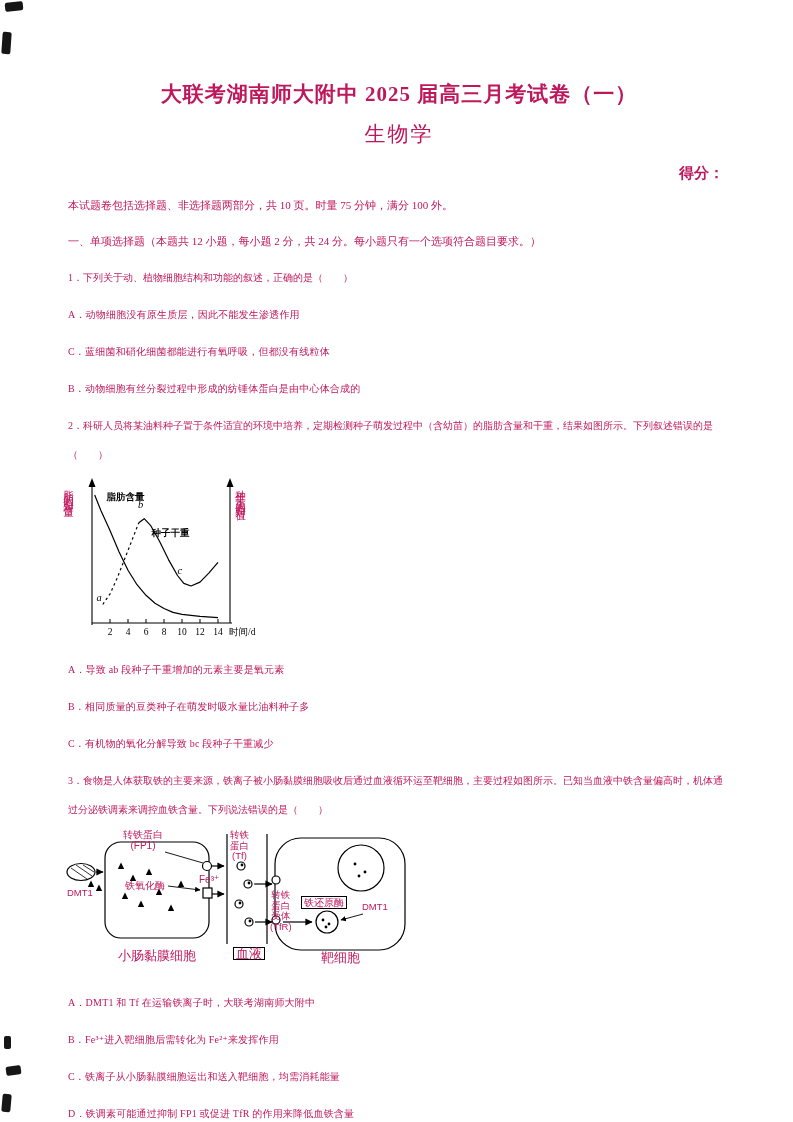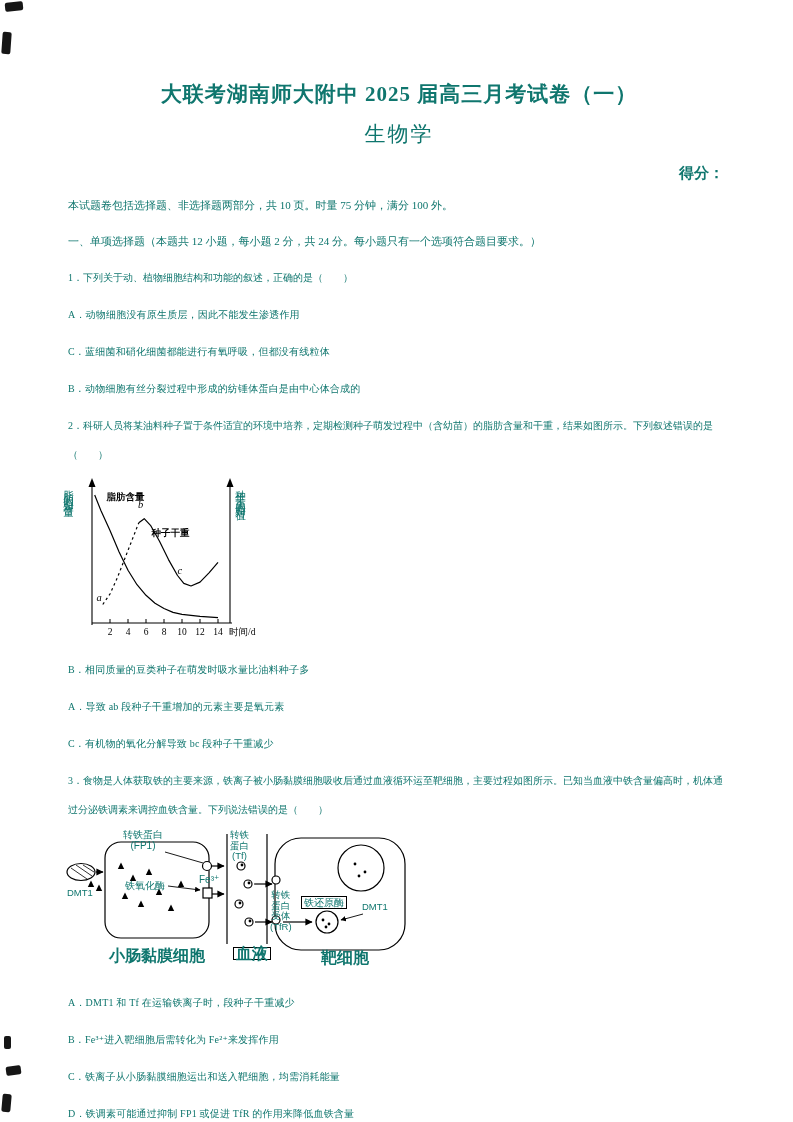--- a/index.html
+++ b/index.html
@@ -1,17 +1,17 @@
 <!DOCTYPE html>
 <html><head>
 <meta charset="utf-8">
 <style>
   html,body{margin:0;padding:0;background:#e8e8e8;}
   .page{position:relative;width:793px;height:1122px;background:#ffffff;margin:0 auto;
-        font-family:"Liberation Serif","DejaVu Serif",serif;color:#0f766e;overflow:hidden;}
+        font-family:"Liberation Serif","DejaVu Serif",serif;color:#be185d;overflow:hidden;}
   .content{position:absolute;left:60px;top:80px;width:678px;}
   .mark{position:absolute;background:#161616;border-radius:2px;}
   h1.title{margin:0 0 12px 0;text-align:center;font-size:21px;font-weight:bold;letter-spacing:1px;}
   h2.subject{margin:0 0 16px 0;text-align:center;font-size:21px;font-weight:normal;letter-spacing:2px;}
   .score{text-align:right;font-size:15px;font-weight:bold;padding-right:14px;margin-bottom:4px;}
   .intro,.section{font-size:11px;font-weight:normal;line-height:28px;margin:8px;}
   .stem,.opt{font-size:10px;line-height:29px;margin:8px;}
   .opt{letter-spacing:.2px;}
   
   .chart{position:relative;width:240px;height:170px;margin:6px 0 6px 2px;}
@@ -19,21 +19,21 @@
   .ylab{position:absolute;top:4px;writing-mode:vertical-rl;text-orientation:upright;
         font-size:10.5px;letter-spacing:3px;line-height:12px;}
   .ylab.left{left:0;}
   .ylab.right{left:172px;}
   
   .diagram{position:relative;width:372px;height:148px;margin:4px 0 8px 5px;font-family:"Liberation Sans","DejaVu Sans",sans-serif;}
   .diagram svg{position:absolute;left:0;top:0;}
   .dlab{position:absolute;font-size:10px;line-height:11px;white-space:pre-line;}
   .dlab.small{font-size:9.5px;line-height:10.5px;}
   .dlab.boxed{border:1px solid #000;padding:0 2px;}
-  .dlab.cellname{font-size:16px;font-weight:bold;}
+  .dlab.cellname{font-size:13px;font-weight:normal;}
   .dlab.center{text-align:center;}
 </style>
 </head>
 <body>
 
 <div class="page">
 
   <div class="mark" style="left:5px;top:2px;width:18px;height:9px;transform:rotate(-6deg);"></div>
   <div class="mark" style="left:2px;top:32px;width:9px;height:22px;transform:rotate(4deg);"></div>
   <div class="mark" style="left:4px;top:1036px;width:7px;height:13px;"></div>
@@ -88,22 +88,22 @@
             <polyline points="58.8,45.7 64.2,41.7 70.5,48.3 79.5,64.2 88.5,82.6 97.5,98.5 103.8,106.4 111.0,109.0 120.0,105.1 129.0,95.8 138.0,85.3" fill="none" stroke="#000" stroke-width="1.2" stroke-linejoin="round" stroke-dasharray="none"></polyline>
             <text x="26.4" y="23.239999999999995" font-size="9.5" font-weight="bold" font-style="normal">脂肪含量</text>
             <text x="71.4" y="58.879999999999995" font-size="9.5" font-weight="bold" font-style="normal">种子干重</text>
             <text x="16.5" y="123.56" font-size="10.5" font-weight="normal" font-style="italic">a</text>
             <text x="57.9" y="31.159999999999997" font-size="10.5" font-weight="normal" font-style="italic">b</text>
             <text x="97.5" y="97.16" font-size="10.5" font-weight="normal" font-style="italic">c</text>
           </svg>
         <div class="ylab right">种子干重的相对值</div>
       </div>
 
+      <p class="opt">A．导致 ab 段种子干重增加的元素主要是氧元素</p>
       <p class="opt">B．相同质量的豆类种子在萌发时吸水量比油料种子多</p>
-      <p class="opt">A．导致 ab 段种子干重增加的元素主要是氧元素</p>
       <p class="opt">C．有机物的氧化分解导致 bc 段种子干重减少</p>
     </div>
 
     <div>
       <p class="stem">3．食物是人体获取铁的主要来源，铁离子被小肠黏膜细胞吸收后通过血液循环运至靶细胞，主要过程如图所示。已知当血液中铁含量偏高时，机体通过分泌铁调素来调控血铁含量。下列说法错误的是（　　）</p>
 
       <div class="diagram">
         <svg width="372" height="148" viewBox="0 0 372 148">
           <defs>
             <marker id="arr" markerWidth="8" markerHeight="8" refX="5.5" refY="3" orient="auto">
@@ -184,20 +184,20 @@
 蛋白
 受体
 (TfR)</span>
         <span class="dlab boxed" style="left:236px;top:64px;">铁还原酶</span>
         <span class="dlab small" style="left:297px;top:70px;">DMT1</span>
         <span class="dlab cellname center" style="left:40px;top:118px;width:104px;">小肠黏膜细胞</span>
         <span class="dlab cellname boxed" style="left:168px;top:115px;">血液</span>
         <span class="dlab cellname" style="left:256px;top:120px;">靶细胞</span>
       </div>
 
-      <p class="opt">A．DMT1 和 Tf 在运输铁离子时，段种子干重减少</p>
+      <p class="opt">A．DMT1 和 Tf 在运输铁离子时，大联考湖南师大附中</p>
       <p class="opt">B．Fe³⁺进入靶细胞后需转化为 Fe²⁺来发挥作用</p>
       <p class="opt">C．铁离子从小肠黏膜细胞运出和送入靶细胞，均需消耗能量</p>
       <p class="opt">D．铁调素可能通过抑制 FP1 或促进 TfR 的作用来降低血铁含量</p>
     </div>
 
   </div>
 </div>
 
 </body></html>

